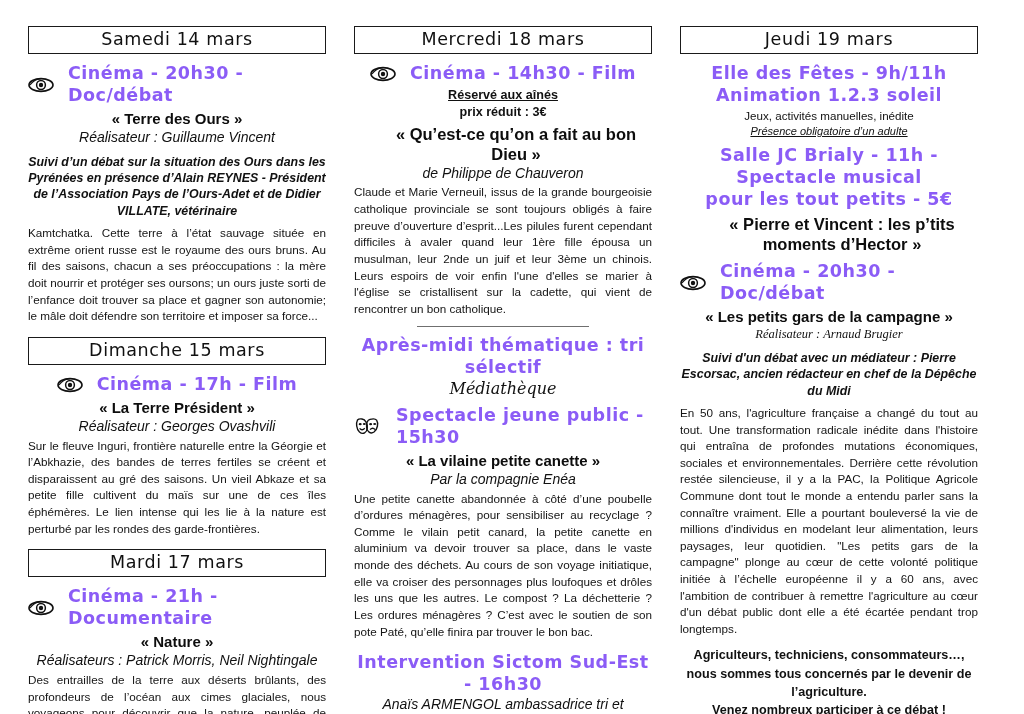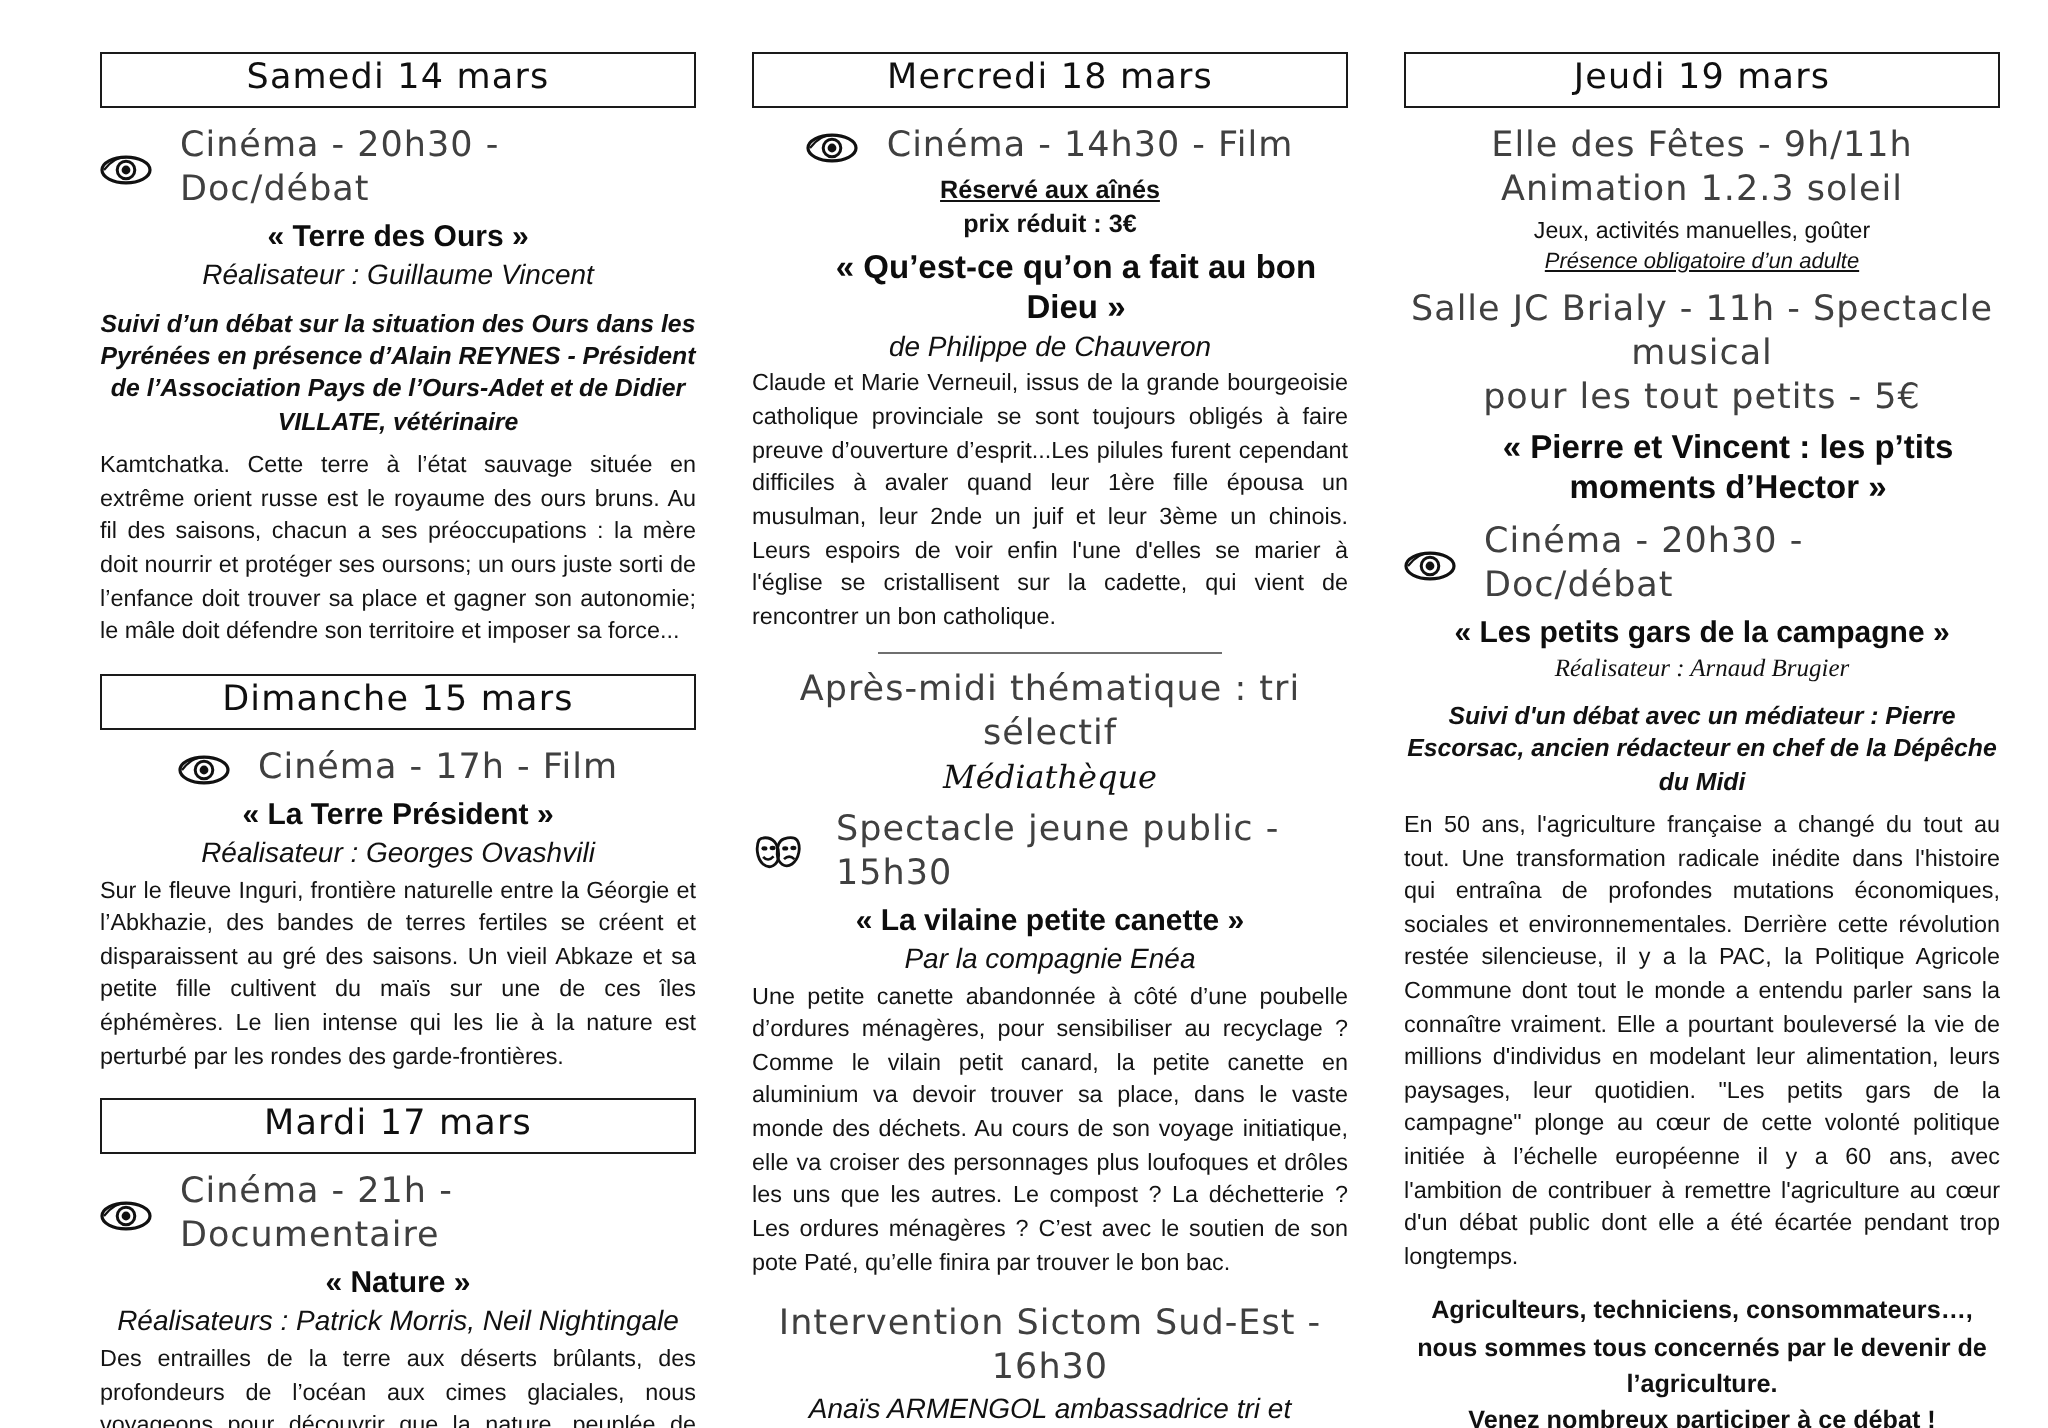--- a/index.html
+++ b/index.html
@@ -12,24 +12,23 @@
     height: 714px;
     font-family: "Liberation Sans", sans-serif;
     color: #111111;
     overflow: hidden;
   }
   .page {
     position: relative;
     width: 1024px;
     height: 714px;
     box-sizing: border-box;
-    padding: 26px 24px 8px 12px;
+    padding: 26px 24px 8px 28px;
     display: flex;
     gap: 0;
-    justify-content: flex-end;
   }
   .column {
     width: 298px;
     box-sizing: border-box;
   }
   .col-gap { width: 28px; flex: 0 0 28px; }
 
   
   .day-header {
     border: 1px solid #1a1a1a;
@@ -44,24 +43,24 @@
     font-weight: 400;
     line-height: 1.15;
     color: #101010;
   }
 
   
   .deco {
     font-family: "DejaVu Sans", sans-serif;
     font-size: 17.5px;
     letter-spacing: 0.5px;
-    font-weight: 400;
+    font-weight: 700;
     text-align: center;
     line-height: 1.25;
-    color: #404040;
+    color: #8b5cf6;
   }
   .deco-italic {
     font-family: "DejaVu Serif", serif;
     font-style: italic;
     font-size: 16px;
     text-align: center;
     line-height: 1.25;
   }
 
   
@@ -307,21 +306,21 @@
   <div class="col-gap"></div>
 
   <div class="column">
 
     <div class="day-header">
       <div class="day-title">Jeudi 19 mars</div>
     </div>
 
     <div class="deco">Elle des Fêtes - 9h/11h</div>
     <div class="deco">Animation 1.2.3 soleil</div>
-    <div class="note-plain">Jeux, activités manuelles, goûter</div>
+    <div class="note-plain">Jeux, activités manuelles, inédite</div>
     <div class="underline-italic">Présence obligatoire d’un adulte</div>
 
     <div class="deco blk-tight">Salle JC Brialy - 11h - Spectacle musical</div>
     <div class="deco">pour les tout petits - 5€</div>
     <div class="film-title big">« Pierre et Vincent : les p’tits moments d’Hector »</div>
 
     <div class="icon-line blk-tight">
       <span class="icon">
         <svg width="26" height="16" viewBox="0 0 26 16">
           <ellipse cx="13" cy="8" rx="12" ry="6.4" fill="none" stroke="#111" stroke-width="1.6"></ellipse>

